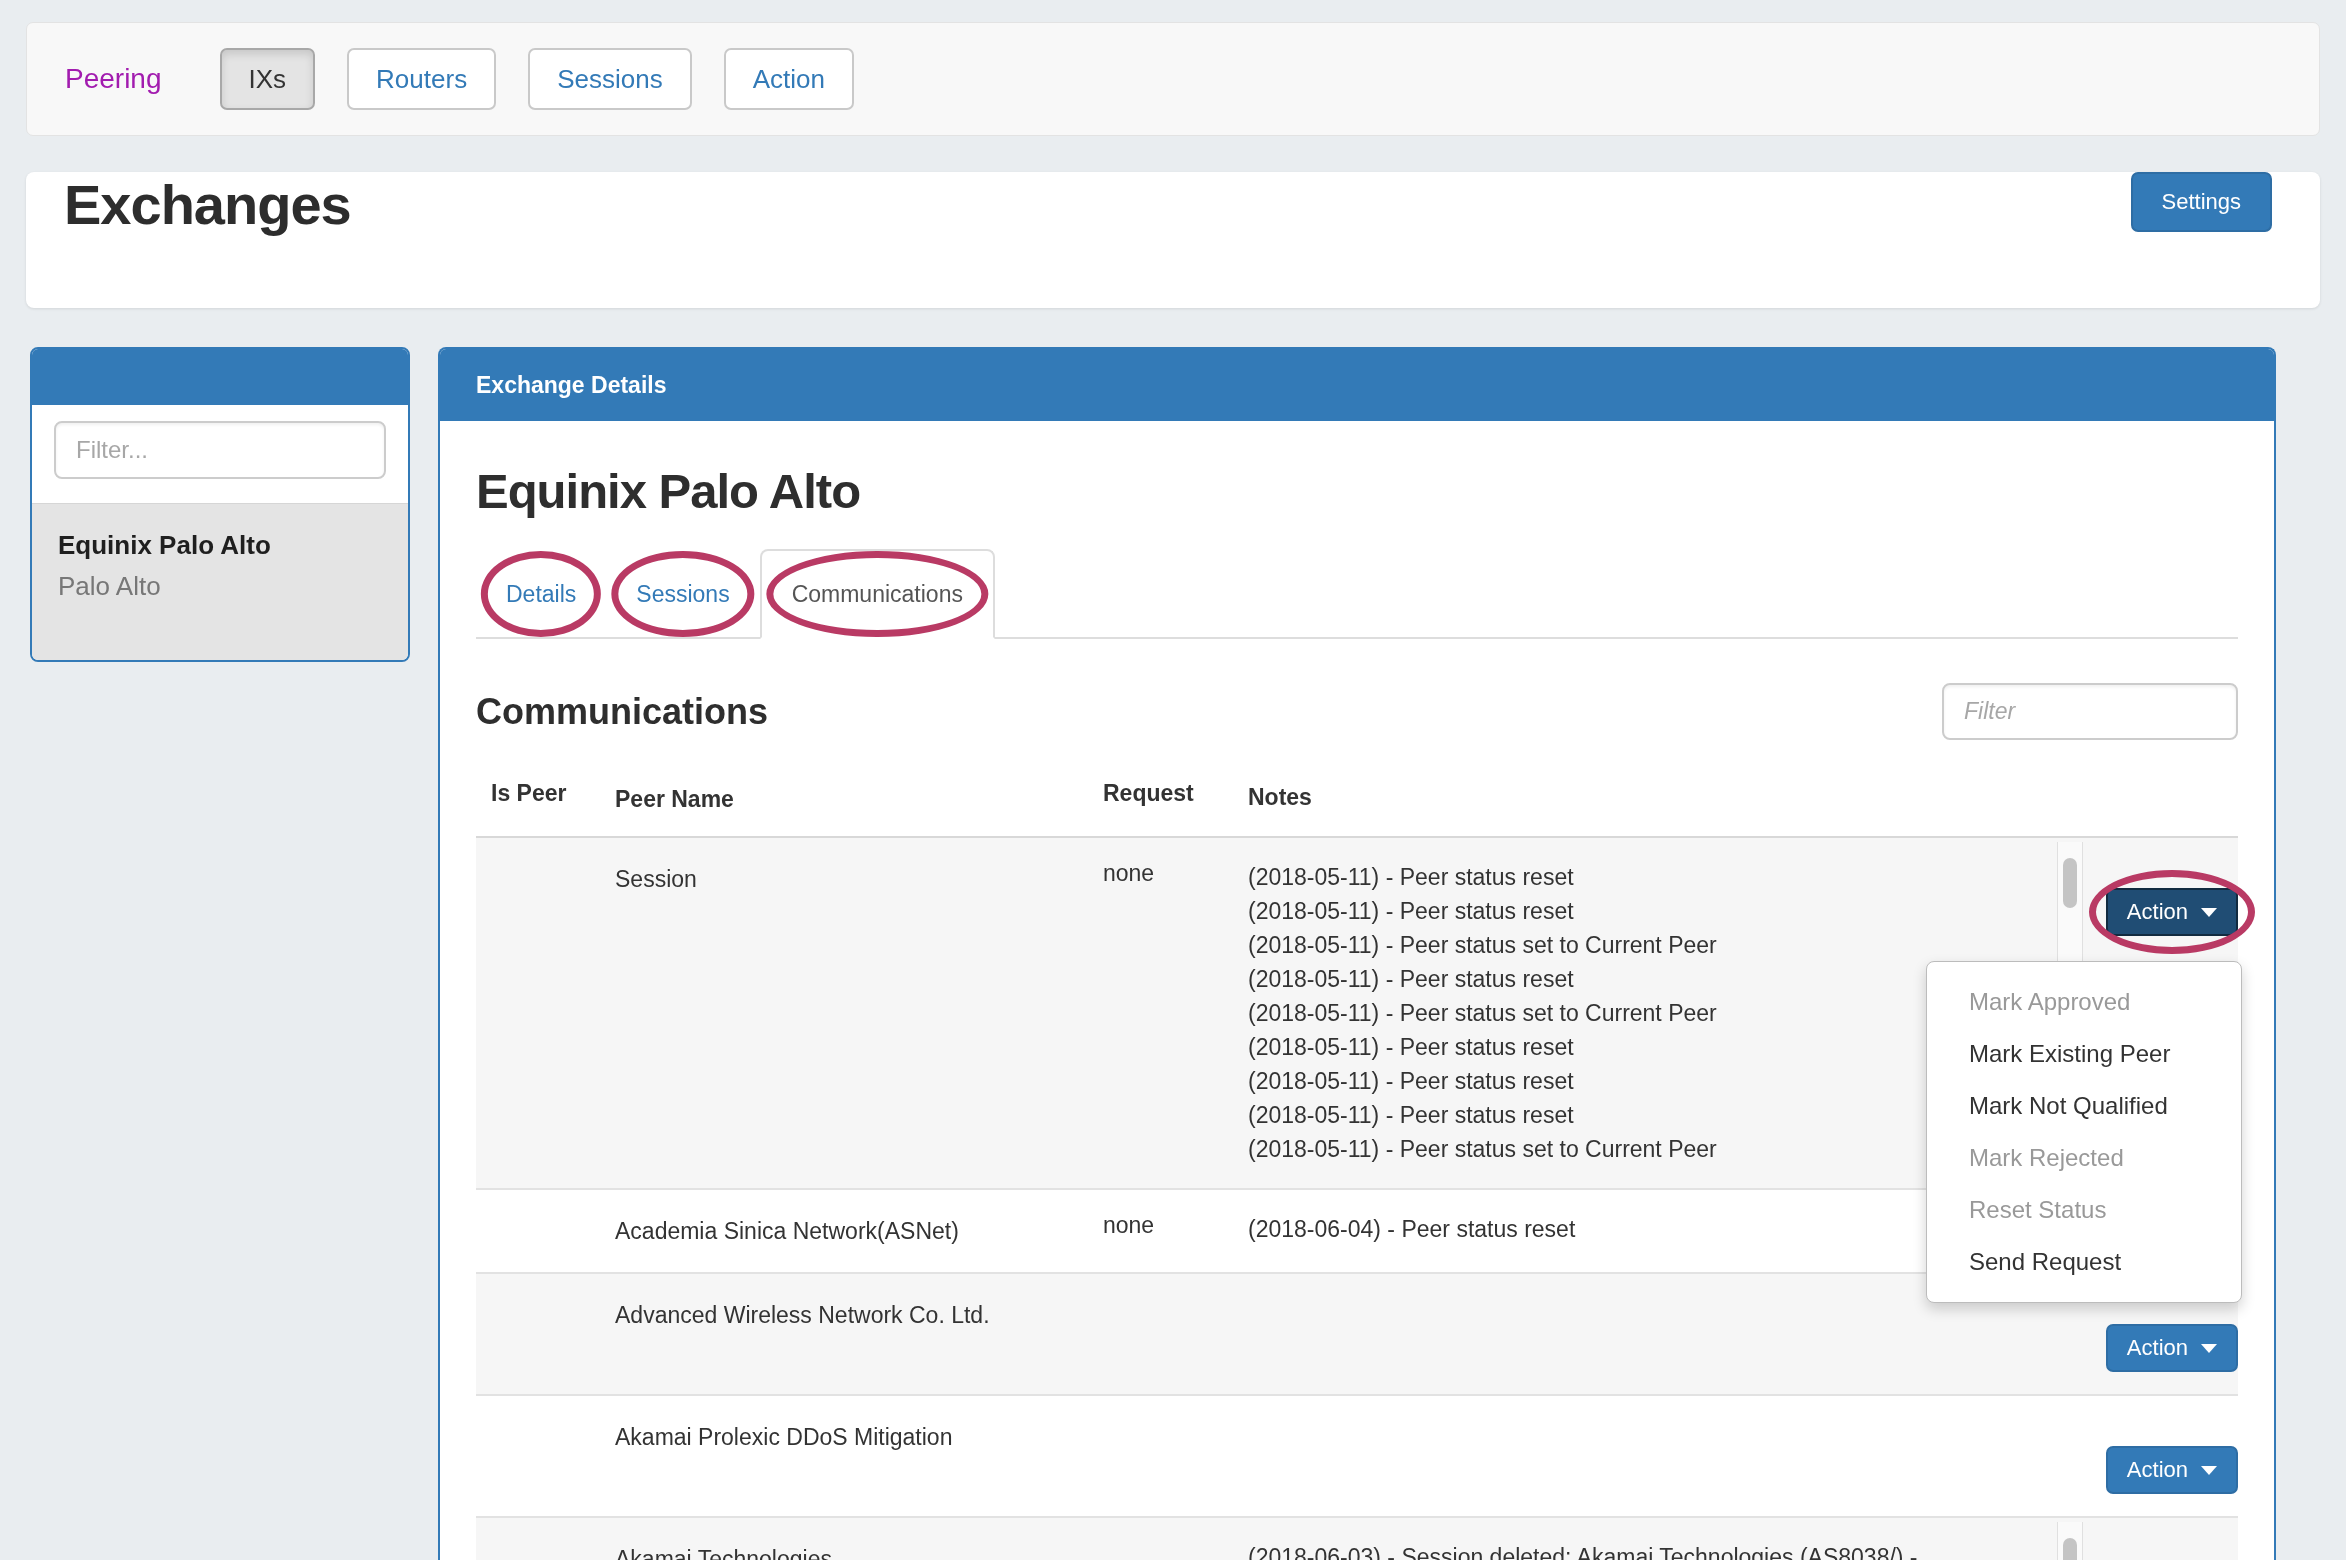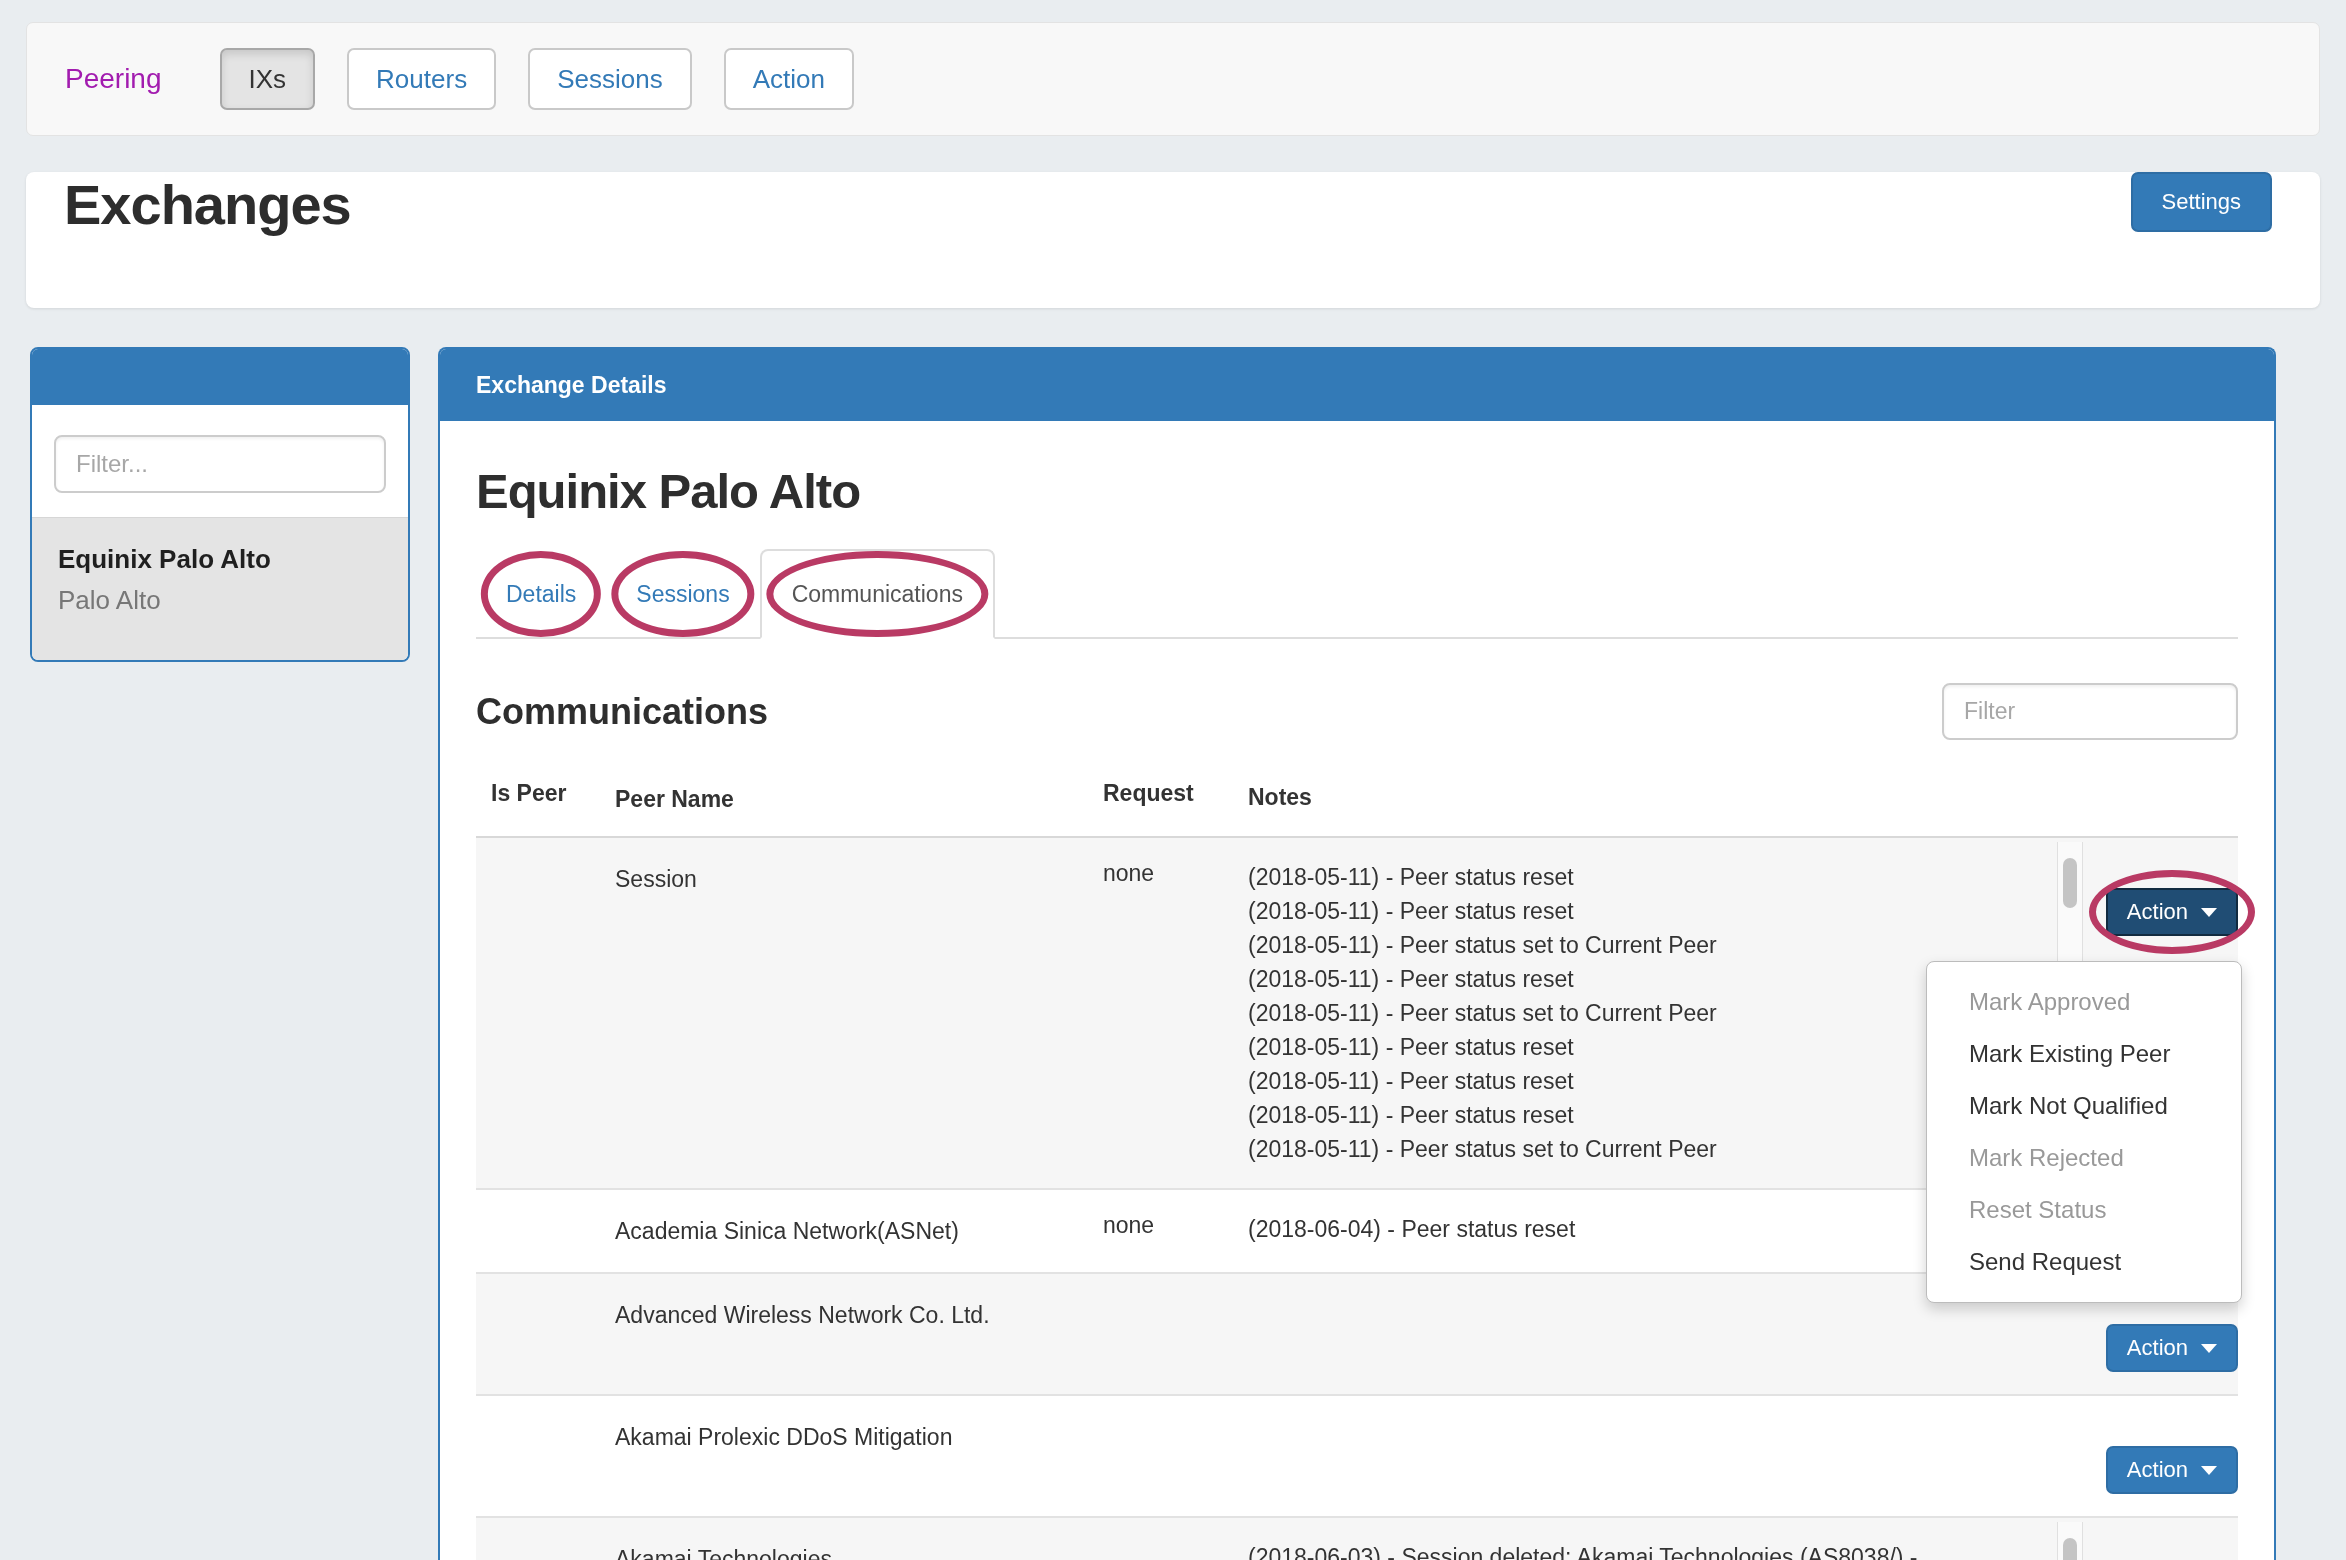--- a/index.html
+++ b/index.html
@@ -40,21 +40,21 @@
     font-size: 22px; font-family: inherit; border-radius: 7px; cursor: pointer;
   }
   .btn-settings { height: 60px; padding: 0 29px; }
   
   .side-panel {
     position: absolute; left: 30px; top: 347px; width: 380px; height: 315px;
     background: #fff; border: 2px solid #337ab7; border-radius: 8px;
     overflow: hidden; display: flex; flex-direction: column;
   }
   .side-header { height: 56px; background: #337ab7; flex: 0 0 auto; }
-  .side-body { padding: 30px 22px 24px; flex: 0 0 auto; }
+  .side-body { padding: 16px 22px 24px; flex: 0 0 auto; }
   .text-input {
     width: 100%; height: 58px; border: 2px solid #ccc; border-radius: 8px;
     font-size: 24px; font-family: inherit; padding: 0 20px; color: #333;
     box-shadow: inset 0 2px 3px rgba(0,0,0,.06); outline: none; background:#fff;
   }
   .text-input::placeholder { color: #a7a7a7; }
   .side-item { flex: 1; background: #e4e4e4; border-top: 1px solid #d6d6d6; padding: 26px 26px; cursor: pointer; }
   .side-item-name { font-size: 26px; font-weight: bold; color: #1f1f1f; }
   .side-item-city { font-size: 26px; color: #777; margin-top: 10px; }
   
@@ -81,21 +81,21 @@
     border-radius: 8px 8px 0 0;
   }
   .annotation-ellipse {
     position: absolute; border: 7px solid #b93a64; border-radius: 50%;
     pointer-events: none; z-index: 50;
   }
   .tab .annotation-ellipse { left: 50%; top: 50%; transform: translate(-50%,-50%); width: calc(100% - 10px); height: 86px; }
   
   .comms-header { display: flex; justify-content: space-between; align-items: center; margin-top: 44px; }
   .section-title { font-size: 36px; font-weight: bold; color: #2e2e2e; }
-  .filter-input { width: 296px; height: 57px; font-size: 23px; }
+  .filter-input { width: 296px; height: 57px; font-size: 23px; font-style: italic; }
   
   .ptable { margin-top: 40px; font-size: 23px; }
   .thead { display: flex; font-weight: bold; color: #333; padding-bottom: 18px; border-bottom: 2px solid #d8d8d8; }
   .trow { display: flex; padding: 22px 0; border-bottom: 2px solid #e2e2e2; position: relative; }
   .trow.striped { background: #f6f6f6; }
   .trow.lifted { z-index: 30; }
   .c1 { width: 139px; padding-left: 15px; flex: 0 0 auto; }
   .c2 { width: 488px; padding-right: 70px; flex: 0 0 auto; line-height: 38px; }
   .c3 { width: 145px; flex: 0 0 auto; }
   .c4 { width: 837px; padding-right: 64px; flex: 0 0 auto; line-height: 34px; }

